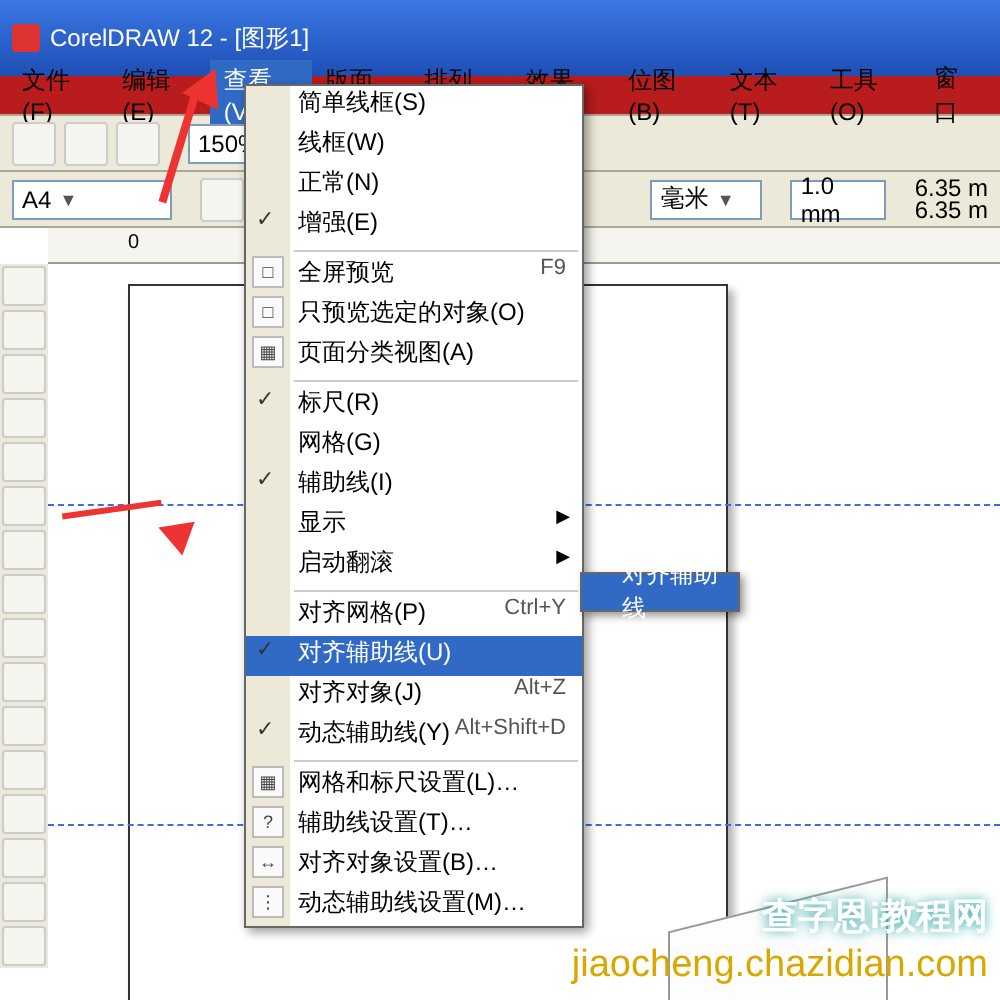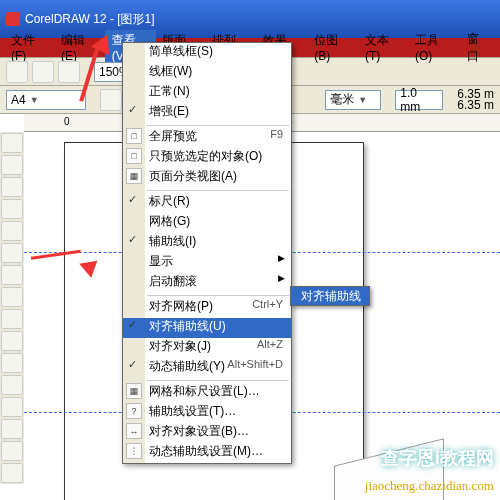--- a/index.html
+++ b/index.html
@@ -23,28 +23,28 @@
 .guide-h{position:absolute;left:0;right:0;border-top:1px dashed #3a6de0}
 .menu{position:absolute;top:42px;left:122px;width:170px;background:#fff;border:1px solid #666;box-shadow:2px 2px 5px rgba(0,0,0,0.4);z-index:10}
 .menu .iconcol{position:absolute;left:0;top:0;bottom:0;width:22px;background:#ece9d8}
 .mi{position:relative;height:20px;display:flex;align-items:flex-start;padding-left:26px;cursor:default}
 .mi .ic{position:absolute;left:3px;width:16px;height:16px;border:1px solid #bbb;background:#fafafa;font-size:9px;text-align:center;line-height:14px;color:#444}
 .mi .ck{position:absolute;left:5px;font-size:11px;color:#333}
 .mi .sc{margin-left:auto;padding-right:8px;color:#555;font-size:11px}
 .mi .ar{margin-left:auto;padding-right:6px;font-size:9px}
 .mi.hl{background:#316ac5;color:#fff}
 .msep{height:1px;background:#ccc;margin:2px 2px 2px 24px}
-.submenu{position:absolute;top:286px;left:290px;width:80px;height:20px;background:#316ac5;color:#fff;border:1px solid #666;display:flex;align-items:center;padding-left:10px;z-index:11;box-shadow:2px 2px 4px rgba(0,0,0,0.4)}
+.submenu{position:absolute;top:286px;left:290px;width:80px;height:20px;background:#316ac5;color:#fff;border:1px solid #666;display:flex;align-items:center;padding-left:20px;z-index:11;box-shadow:2px 2px 4px rgba(0,0,0,0.4)}
 .arrow-red{position:absolute;width:0;height:0;z-index:15}
 .arrow1{top:24px;left:96px;border:10px solid transparent;border-bottom:18px solid #e33;transform:rotate(25deg)}
 .arrow1::after{content:"";position:absolute;top:12px;left:-2px;width:4px;height:60px;background:#e33;transform:rotate(-8deg)}
 .arrow2{top:256px;left:70px;border:9px solid transparent;border-right:16px solid #e33;transform:rotate(20deg)}
 .arrow2::after{content:"";position:absolute;top:-2px;left:-50px;width:50px;height:3px;background:#e33;transform:rotate(-28deg)}
 .wm{position:absolute;right:6px;bottom:30px;font-size:18px;color:#fff;text-shadow:0 0 6px #3aa;font-weight:bold}
-.wm2{position:absolute;right:6px;bottom:6px;font-size:13px;color:#d8a800;font-family:Liberation Serif, serif}
+.wm2{position:absolute;right:6px;bottom:6px;font-size:19px;color:#d8a800;font-family:Liberation Sans, sans-serif}
 .fold{position:absolute;top:320px;left:310px;width:110px;height:90px;border:1px solid #999;transform:skewY(-14deg);background:#fdfdfd}
 </style>
 </head>
 <body>
 
 <div class="titlebar">
   <div class="ico"></div>
   <span>CorelDRAW 12 - [图形1]</span>
 </div>
 

